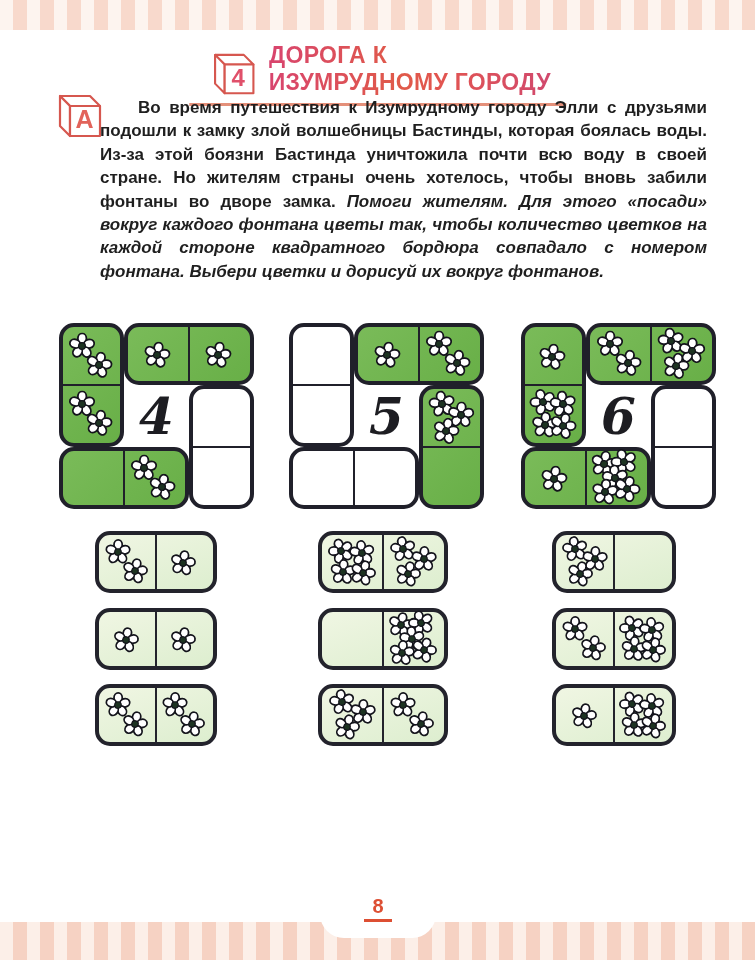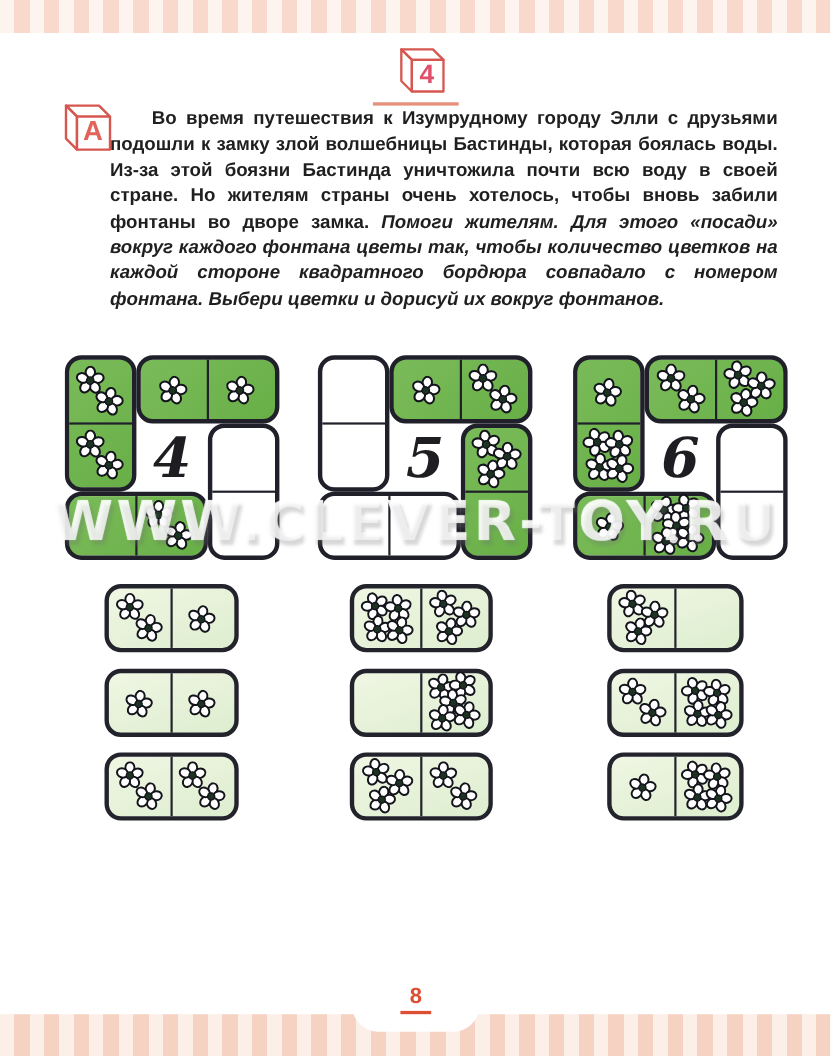--- a/index.html
+++ b/index.html
@@ -79,20 +79,21 @@
     <span class="cube">
       <svg viewBox="0 0 48 46" width="46" height="46">
         <g fill="#ffffff" stroke="#d6574f" stroke-width="2.2" stroke-linejoin="round">
           <polygon points="14,12 4,2 34,2 44,12"></polygon>
           <polygon points="14,12 4,2 4,32 14,42"></polygon>
           <rect x="14" y="12" width="30" height="30"></rect>
         </g>
       </svg>
       <span class="cube-num">4</span>
     </span>
+    <h1 class="page-title">ДОРОГА К ИЗУМРУДНОМУ ГОРОДУ</h1>
   </div>
 
   <span class="cube task-cube">
     <svg viewBox="0 0 48 46" width="48" height="48">
       <g fill="#ffffff" stroke="#d6574f" stroke-width="2.2" stroke-linejoin="round">
         <polygon points="14,12 4,2 34,2 44,12"></polygon>
         <polygon points="14,12 4,2 4,32 14,42"></polygon>
         <rect x="14" y="12" width="30" height="30"></rect>
       </g>
     </svg>
@@ -480,21 +481,20 @@
                   <ellipse cx="22" cy="10" rx="7" ry="8.5" transform="rotate(288 22 22)"></ellipse>
                 </g>
                 <circle cx="22" cy="22" r="5.5" fill="#1d3322" stroke="#14141c" stroke-width="2"></circle>
               </svg></span>
           </div>
         </div>
         <div class="fountain-num" style="left: 65px; top: 62px; width: 65px; height: 62px;">6</div>
       </div>
     </div>
 
-  <div class="watermark">WWW.CLEVER-TOY.RU</div>
 
   <div id="choices">
       <div class="domino" style="left: 95px; top: 531px; width: 122px;">
         <div class="div-v"></div>
         <div class="half" style="top: 0px; left: 0px; width: 57px; height: 54px;">
           <span class="flower" style="left: 33%; top: 32%;"><svg viewBox="0 0 44 44" width="26" height="26" style="transform:rotate(1deg)">
               <g fill="#ffffff" stroke="#14141c" stroke-width="3">
                 <ellipse cx="22" cy="10" rx="7" ry="8.5" transform="rotate(0 22 22)"></ellipse>
                 <ellipse cx="22" cy="10" rx="7" ry="8.5" transform="rotate(72 22 22)"></ellipse>
                 <ellipse cx="22" cy="10" rx="7" ry="8.5" transform="rotate(144 22 22)"></ellipse>

